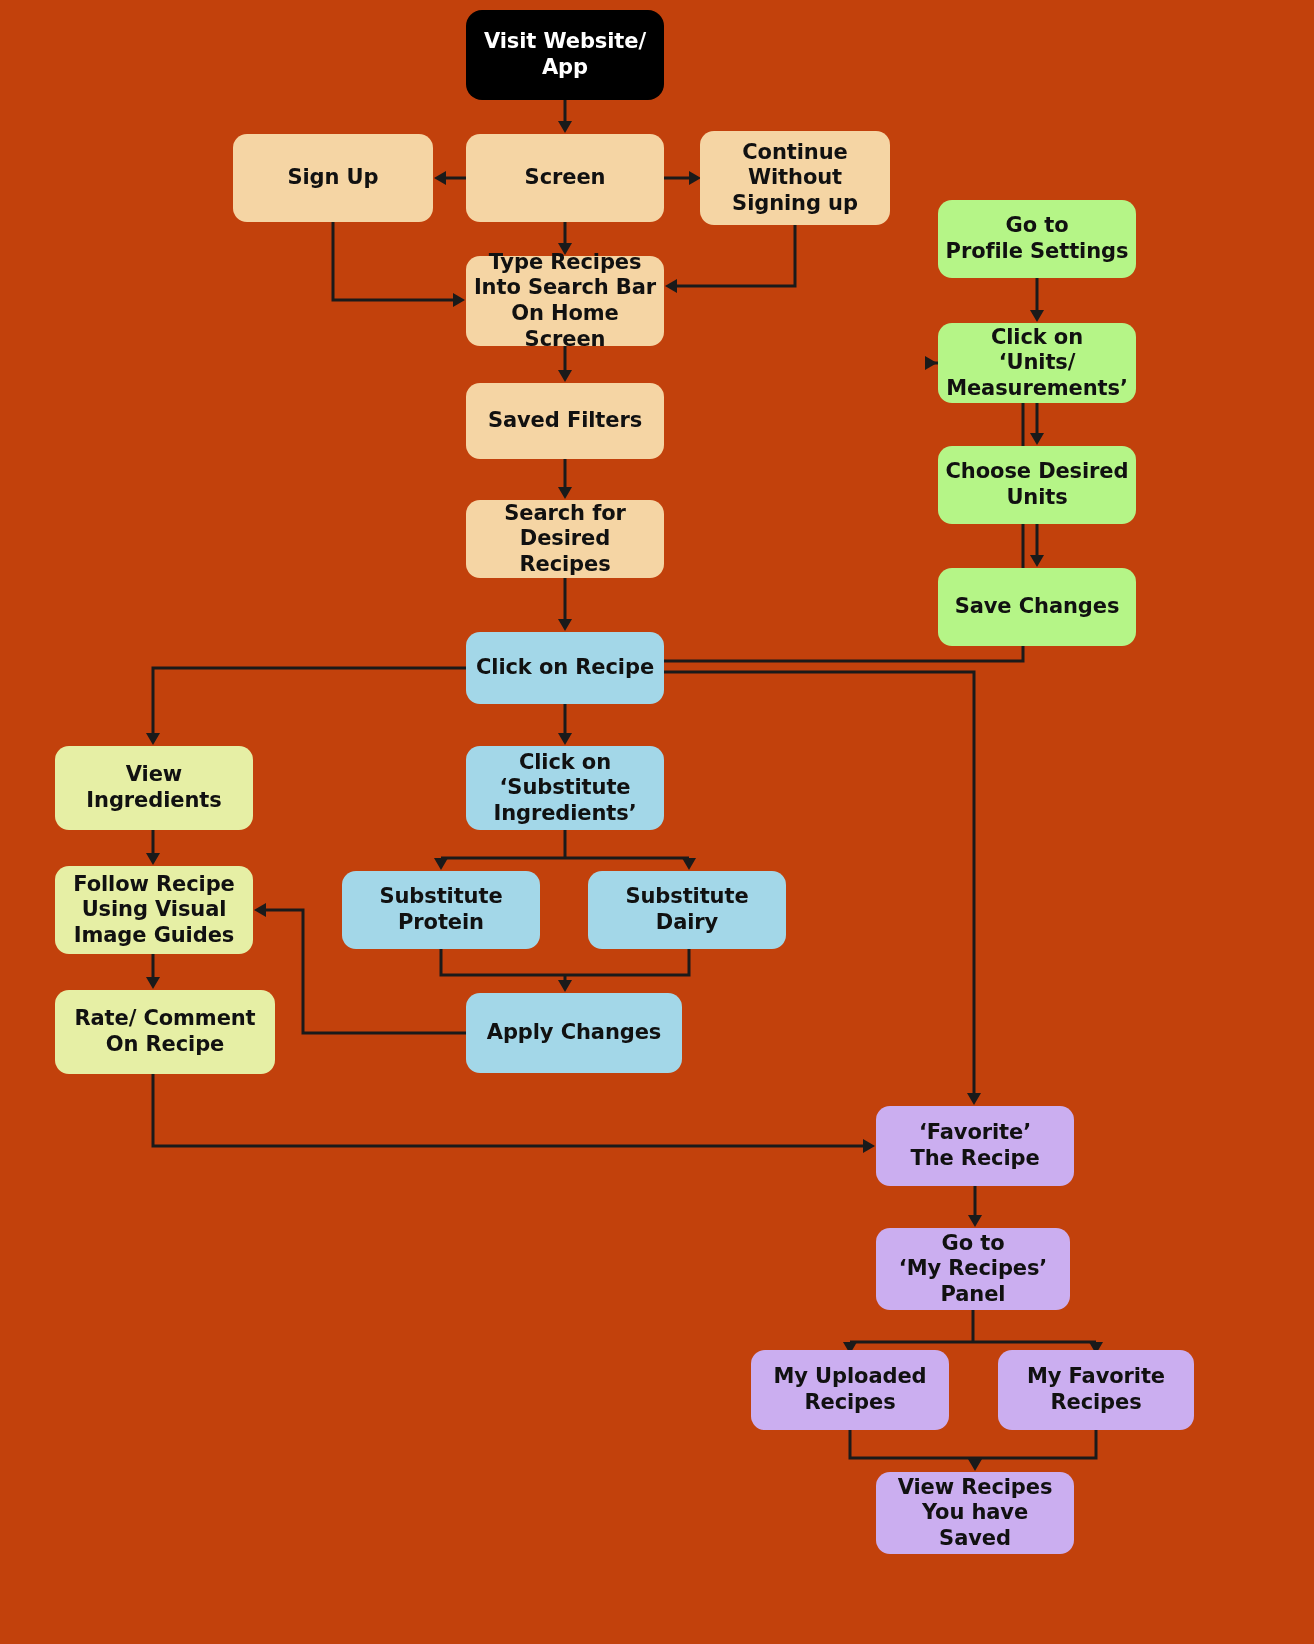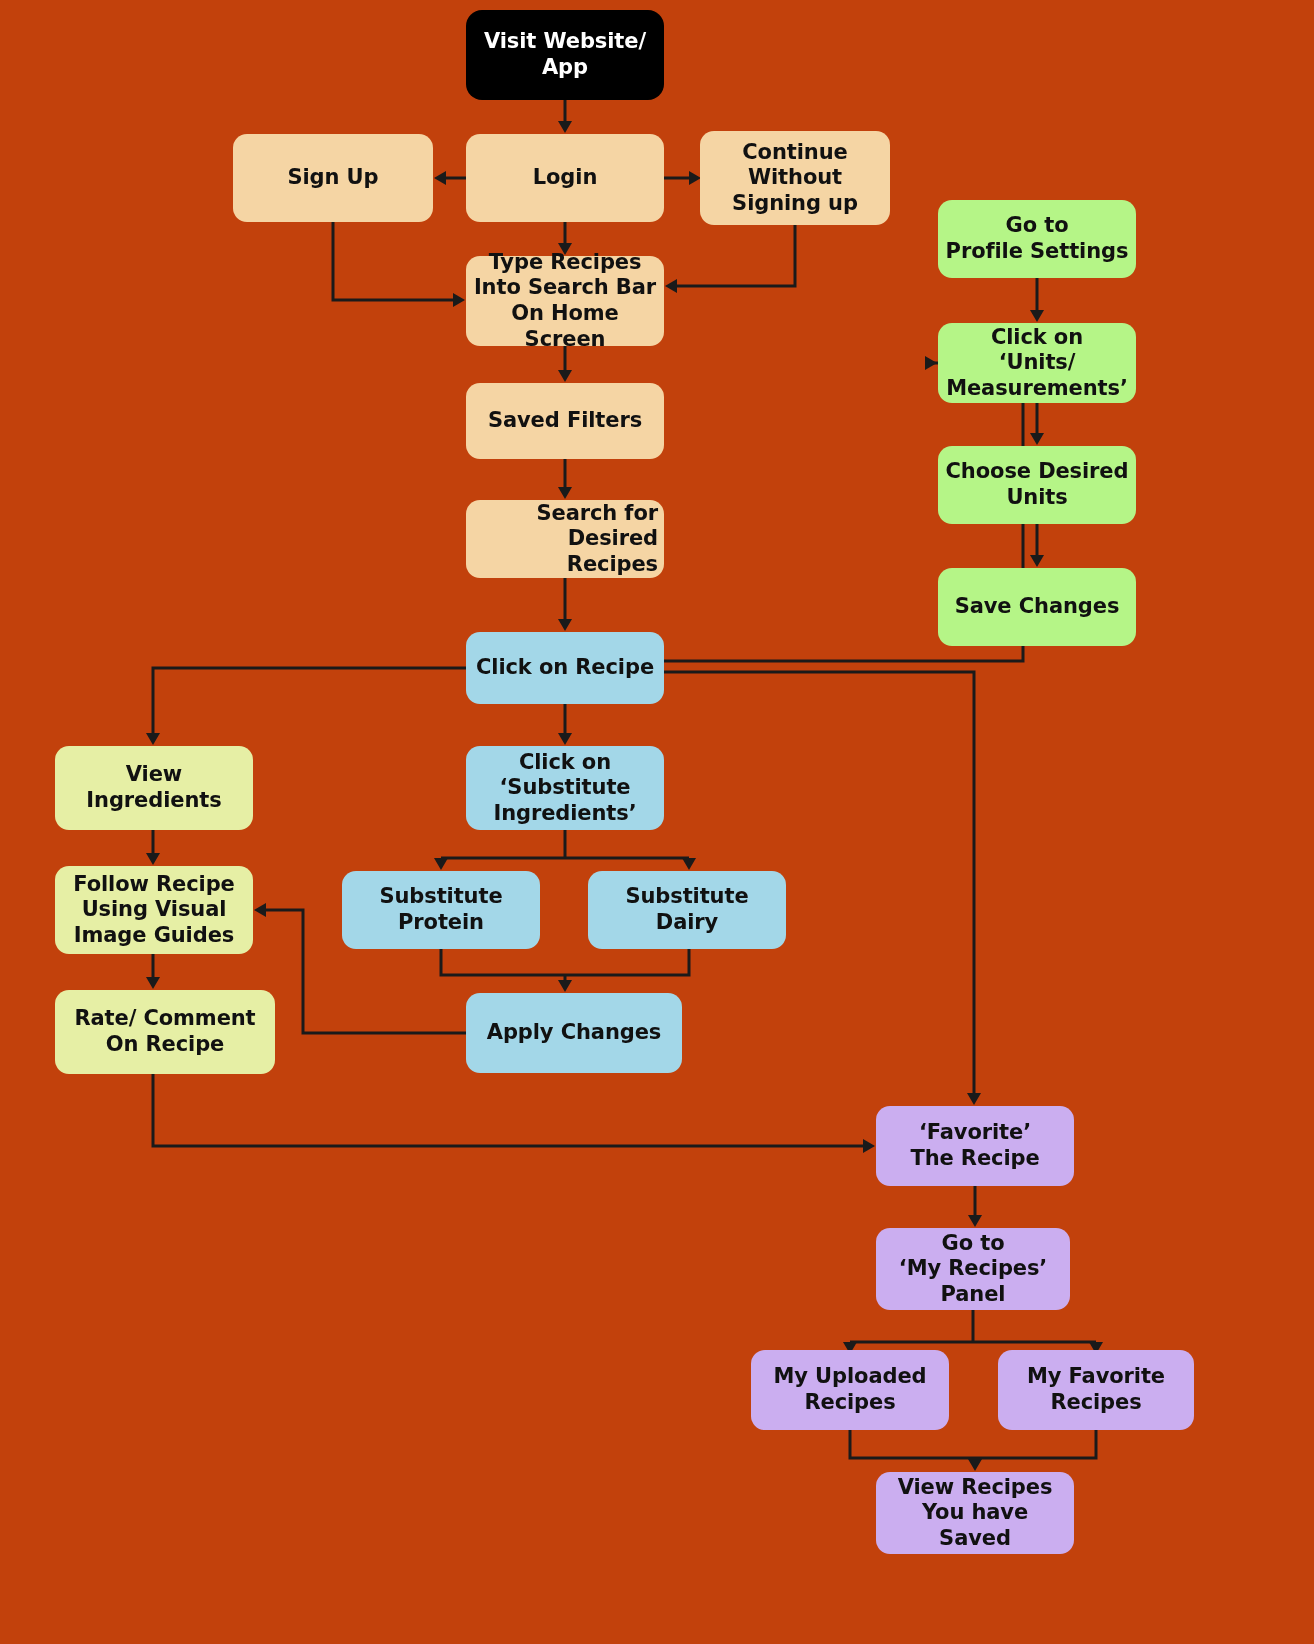--- a/index.html
+++ b/index.html
@@ -102,29 +102,29 @@
       <polygon points="266,903 266,917 254,910" fill="#1a1a1a"></polygon>
       <polygon points="968,1215 982,1215 975,1227" fill="#1a1a1a"></polygon>
       <polygon points="843,1342 857,1342 850,1354" fill="#1a1a1a"></polygon>
       <polygon points="1089,1342 1103,1342 1096,1354" fill="#1a1a1a"></polygon>
       <polygon points="968,1459 982,1459 975,1471" fill="#1a1a1a"></polygon>
     </svg>
   <div id="nodes">
       <div class="node start" style="left: 466px; top: 10px; width: 198px; height: 90px;">Visit Website/
 App</div>
       <div class="node" style="left: 233px; top: 134px; width: 200px; height: 88px; background: rgb(245, 213, 164);">Sign Up</div>
-      <div class="node" style="left: 466px; top: 134px; width: 198px; height: 88px; background: rgb(245, 213, 164);">Login</div>
+      <div class="node" style="left: 466px; top: 134px; width: 198px; height: 88px; background: rgb(245, 213, 164);">Screen</div>
       <div class="node" style="left: 700px; top: 131px; width: 190px; height: 94px; background: rgb(245, 213, 164);">Continue
 Without
 Signing up</div>
       <div class="node" style="left: 466px; top: 256px; width: 198px; height: 90px; background: rgb(245, 213, 164);">Type Recipes
 Into Search Bar
 On Home Screen</div>
       <div class="node" style="left: 466px; top: 383px; width: 198px; height: 76px; background: rgb(245, 213, 164);">Saved Filters</div>
-      <div class="node" style="left: 466px; top: 500px; width: 198px; height: 78px; background: rgb(245, 213, 164); text-align: right;">Search for
+      <div class="node" style="left: 466px; top: 500px; width: 198px; height: 78px; background: rgb(245, 213, 164);">Search for
 Desired Recipes</div>
       <div class="node" style="left: 466px; top: 632px; width: 198px; height: 72px; background: rgb(163, 215, 232);">Click on Recipe</div>
       <div class="node" style="left: 938px; top: 200px; width: 198px; height: 78px; background: rgb(181, 245, 135);">Go to
 Profile Settings</div>
       <div class="node" style="left: 938px; top: 323px; width: 198px; height: 80px; background: rgb(181, 245, 135);">Click on
 ‘Units/
 Measurements’</div>
       <div class="node" style="left: 938px; top: 446px; width: 198px; height: 78px; background: rgb(181, 245, 135);">Choose Desired
 Units</div>
       <div class="node" style="left: 938px; top: 568px; width: 198px; height: 78px; background: rgb(181, 245, 135);">Save Changes</div>

